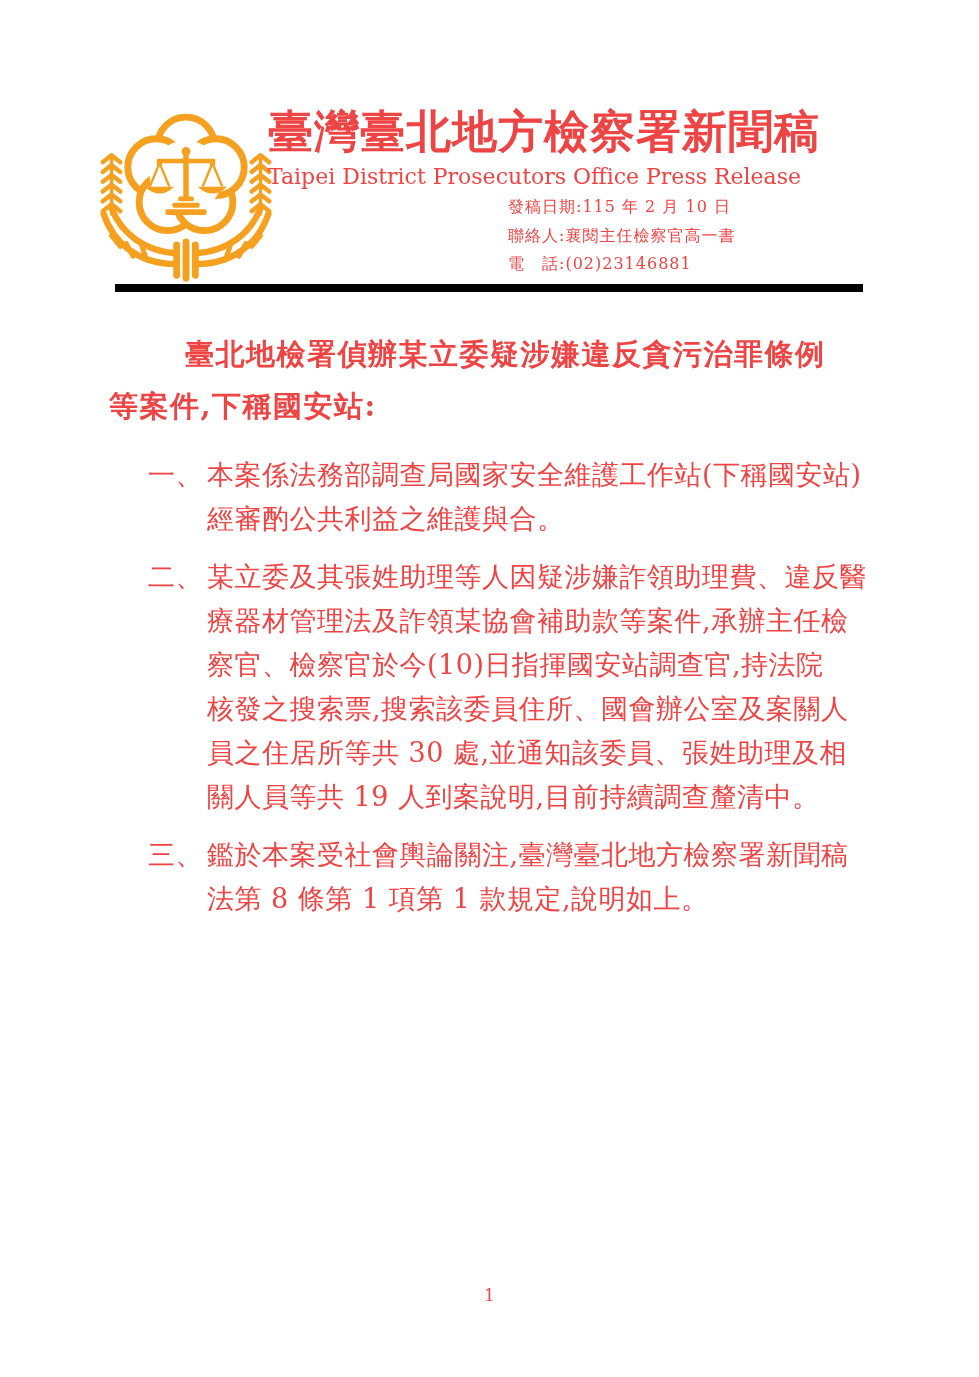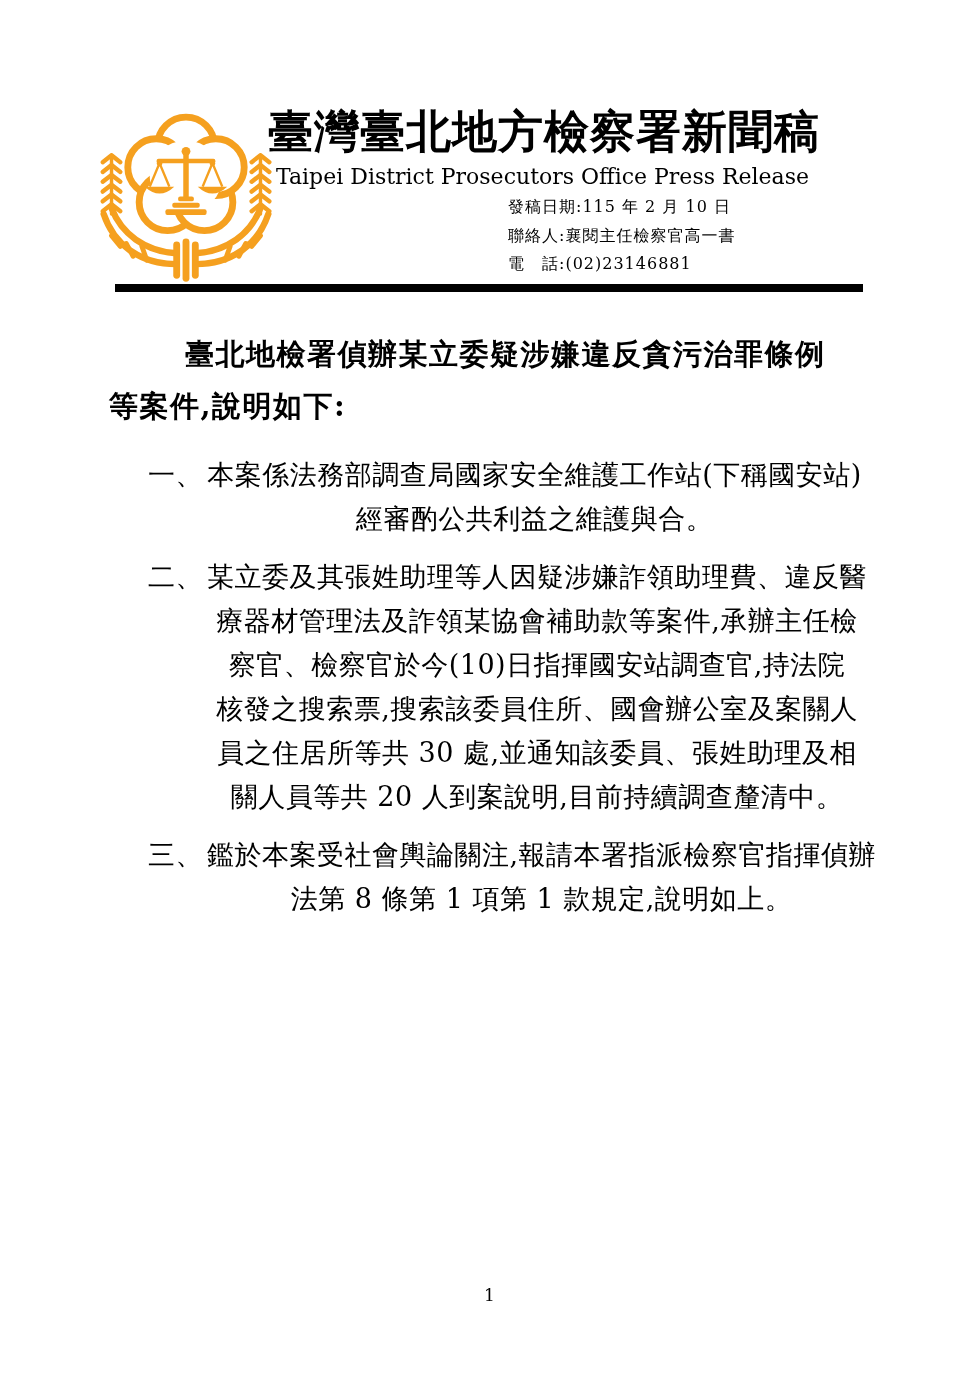--- a/index.html
+++ b/index.html
@@ -3,21 +3,21 @@
 <meta charset="utf-8">
 <style>
   * { margin: 0; padding: 0; box-sizing: border-box; }
   html, body { background: #ffffff; }
   .page {
     position: relative;
     width: 979px;
     height: 1377px;
     background: #ffffff;
     font-family: "DejaVu Serif", "Liberation Serif", serif;
-    color: #000000;
+    color: #ef4444;
     overflow: hidden;
   }
 
   
   .logo {
     position: absolute;
     left: 88px;
     top: 98px;
     width: 196px;
     height: 192px;
@@ -34,21 +34,20 @@
     font-weight: bold;
     letter-spacing: 1px;
     line-height: 56px;
     white-space: nowrap;
   }
   .doc-subtitle {
     margin-top: 4px;
     font-size: 22px;
     line-height: 26px;
     white-space: nowrap;
-    margin-left: 8px;
   }
   .header-info {
     position: absolute;
     left: 508px;
     top: 193px;
     font-size: 16px;
     line-height: 28.5px;
     letter-spacing: 1px;
     white-space: nowrap;
   }
@@ -89,21 +88,20 @@
     margin-bottom: 14px;
   }
   .item-marker {
     flex: 0 0 90px;
     padding-left: 31px;
     white-space: nowrap;
   }
   .item-lines {
     flex: 1 1 auto;
     white-space: nowrap;
-    text-align: center;
   }
 
   
   .page-number {
     position: absolute;
     left: 0;
     right: 0;
     top: 1285px;
     text-align: center;
     font-size: 17px;
@@ -177,49 +175,49 @@
   <div class="header-info">
     <div>發稿日期:115 年 2 月 10 日</div>
     <div>聯絡人:襄閱主任檢察官高一書</div>
     <div>電　話:(02)23146881</div>
   </div>
 
   <div class="header-rule"></div>
 
   <div class="intro">
     <div class="intro-line1">臺北地檢署偵辦某立委疑涉嫌違反貪污治罪條例</div>
-    <div class="intro-line2">等案件,說明如下:</div>
+    <div class="intro-line2">等案件,下稱國安站:</div>
   </div>
 
   <div class="items">
 
     <div class="item">
       <div class="item-marker">一、</div>
       <div class="item-lines">
         <div>本案係法務部調查局國家安全維護工作站(下稱國安站)</div>
         <div>經審酌公共利益之維護與合。</div>
       </div>
     </div>
 
     <div class="item">
       <div class="item-marker">二、</div>
       <div class="item-lines">
         <div>某立委及其張姓助理等人因疑涉嫌詐領助理費、違反醫</div>
         <div>療器材管理法及詐領某協會補助款等案件,承辦主任檢</div>
         <div>察官、檢察官於今(10)日指揮國安站調查官,持法院</div>
         <div>核發之搜索票,搜索該委員住所、國會辦公室及案關人</div>
         <div>員之住居所等共 30 處,並通知該委員、張姓助理及相</div>
-        <div>關人員等共 20 人到案說明,目前持續調查釐清中。</div>
+        <div>關人員等共 19 人到案說明,目前持續調查釐清中。</div>
       </div>
     </div>
 
     <div class="item">
       <div class="item-marker">三、</div>
       <div class="item-lines">
-        <div>鑑於本案受社會輿論關注,報請本署指派檢察官指揮偵辦</div>
+        <div>鑑於本案受社會輿論關注,臺灣臺北地方檢察署新聞稿</div>
         <div>法第 8 條第 1 項第 1 款規定,說明如上。</div>
       </div>
     </div>
 
   </div>
 
   <div class="page-number">1</div>
 
 </div>
 

